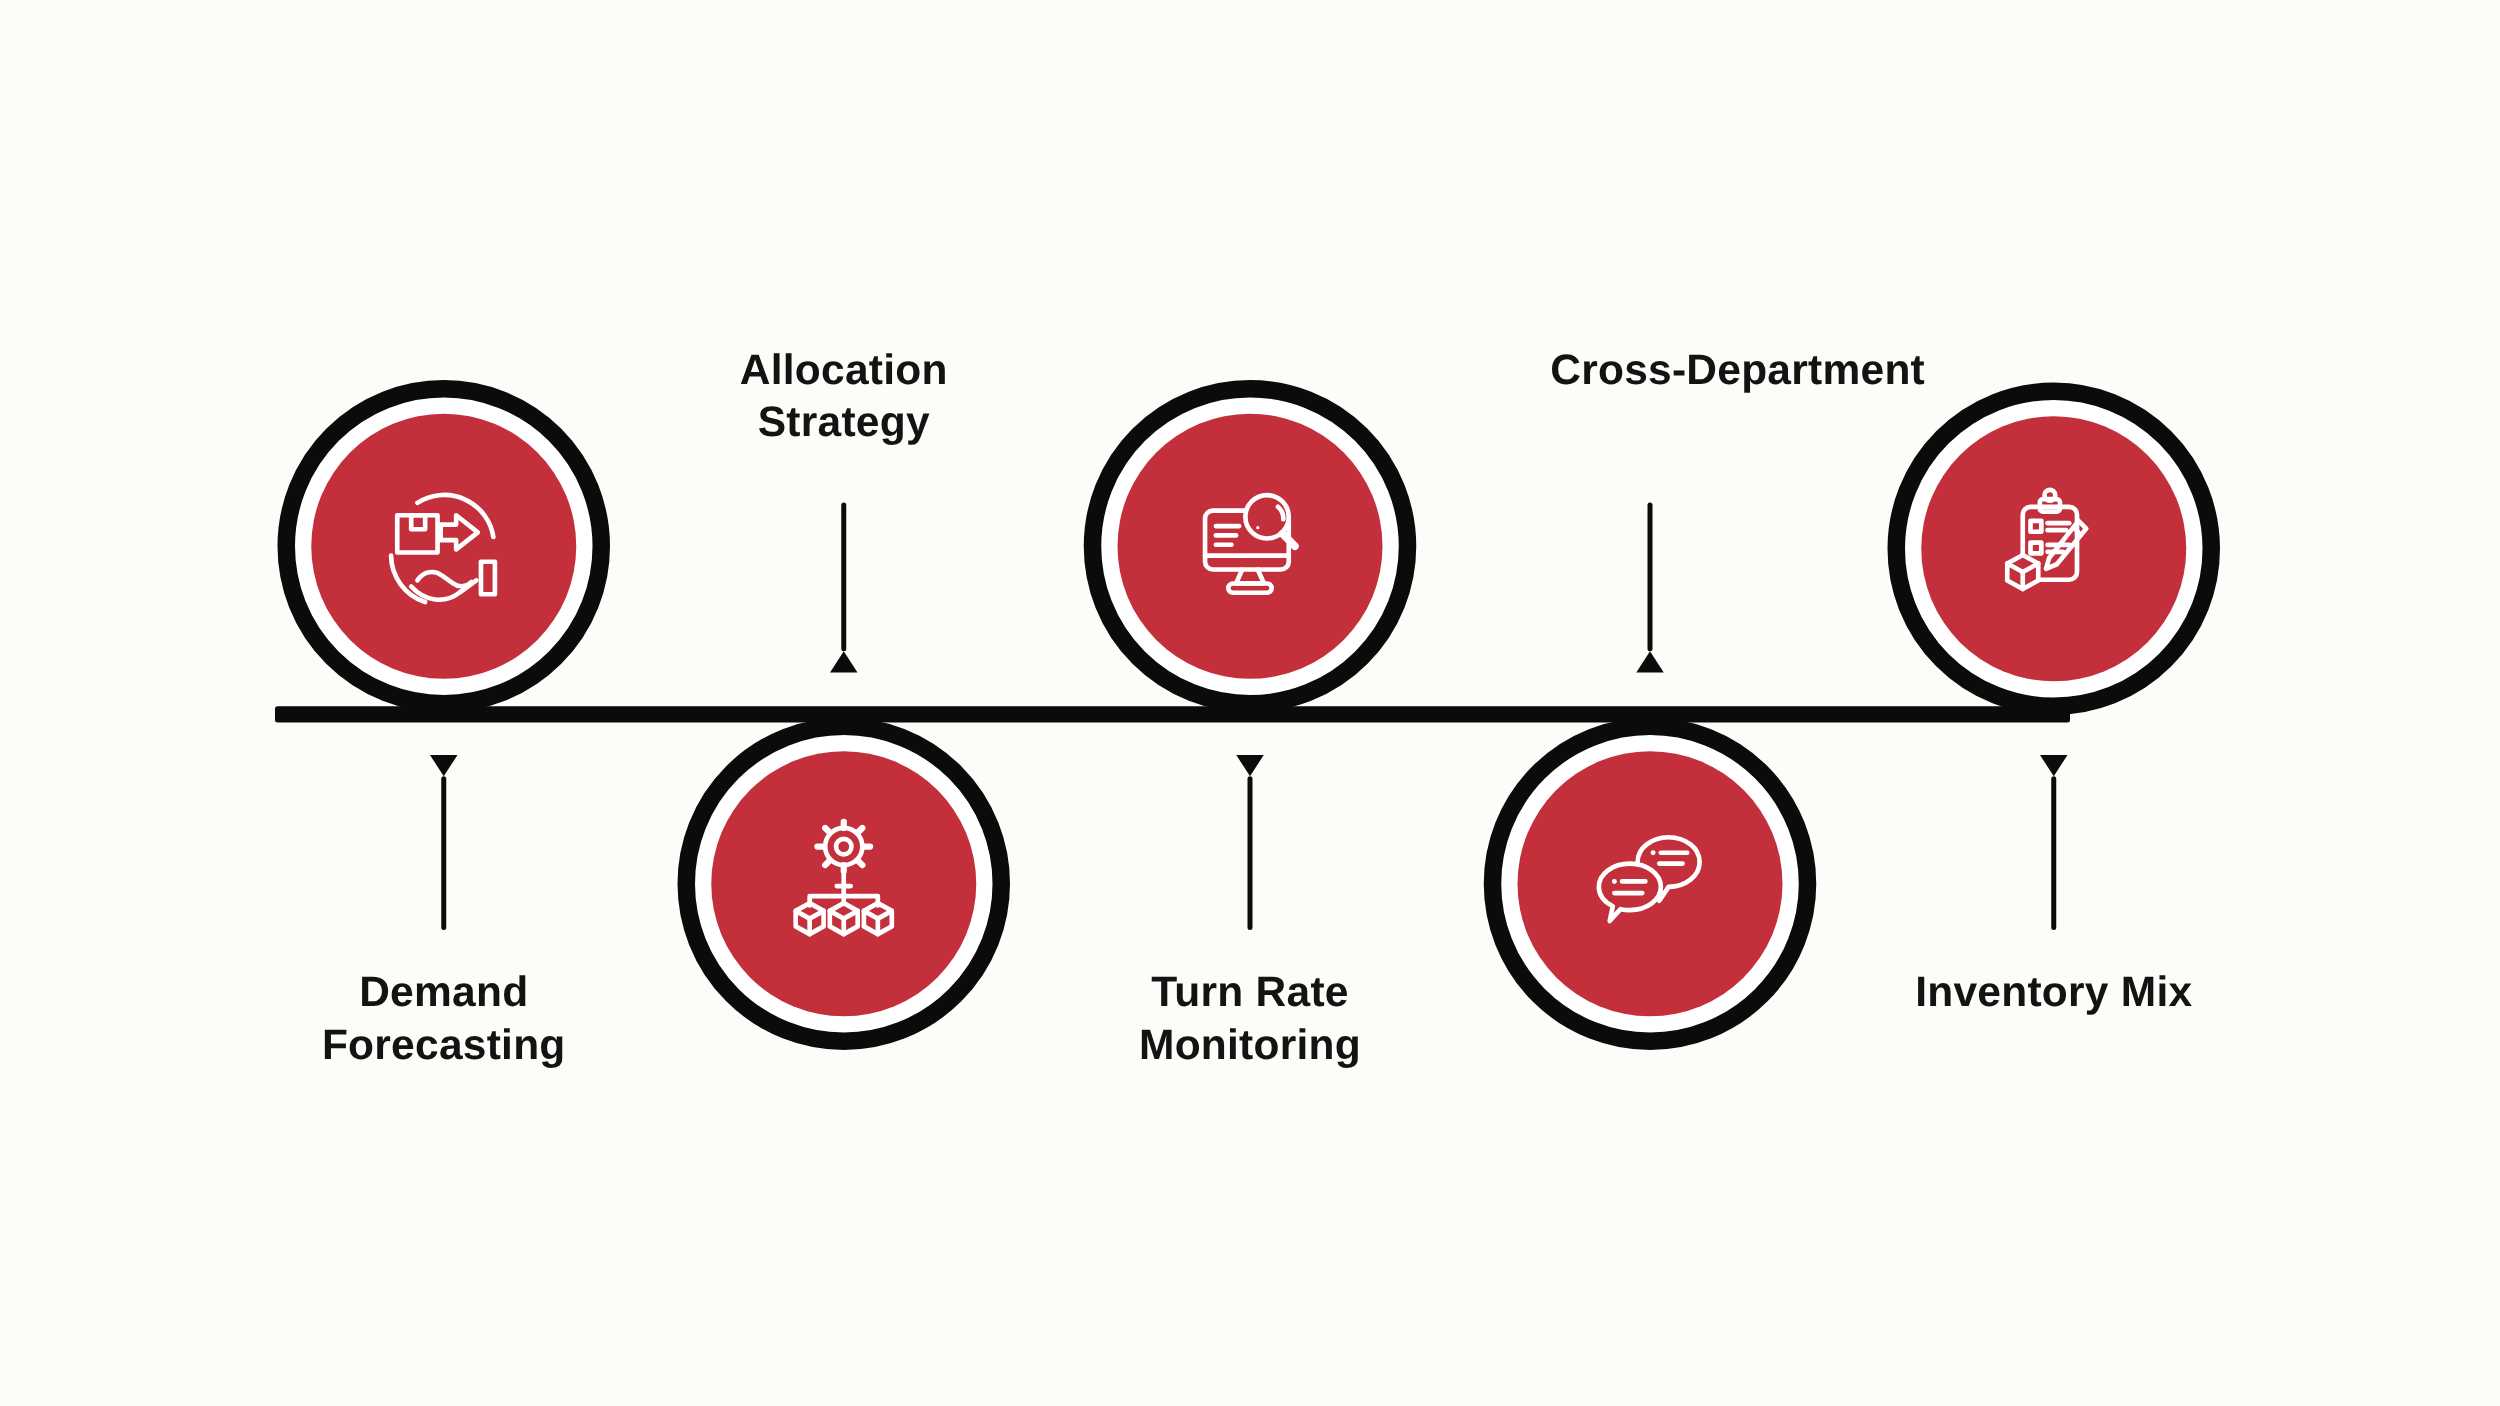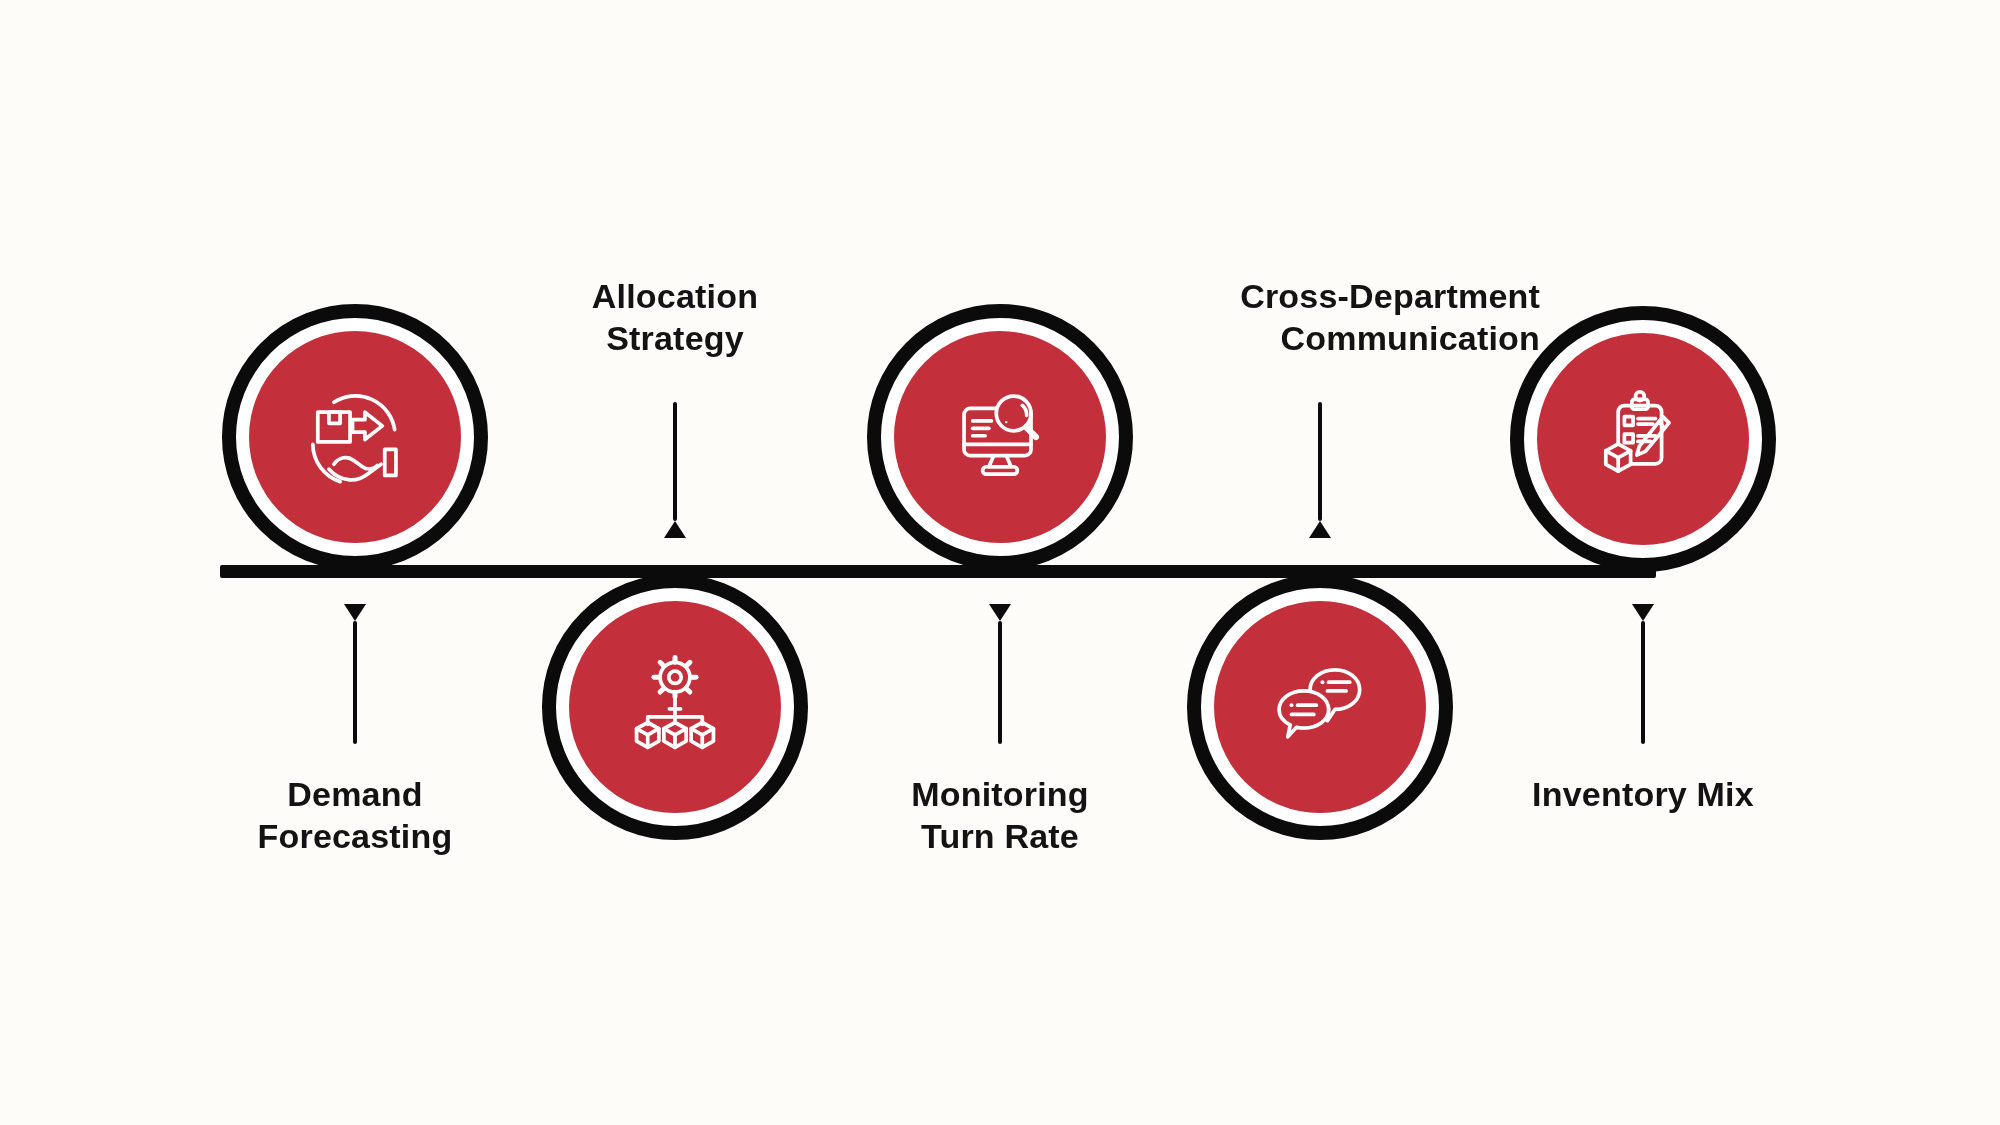--- a/index.html
+++ b/index.html
@@ -195,27 +195,26 @@
   <div class="step-label label-above" style="left:455px;">
     <div>Allocation</div>
     <div>Strategy</div>
   </div>
   <div class="conn-line above" style="left:673px;"></div>
   <div class="arrowhead above" style="left:664px;"></div>
 
   <div class="arrowhead below" style="left:989px;"></div>
   <div class="conn-line below" style="left:998px;"></div>
   <div class="step-label label-below" style="left:780px;">
+    <div>Turn Rate</div>
     <div>Monitoring</div>
-    <div>Turn Rate</div>
   </div>
 
   <div class="step-label label-above" style="left:1100px;text-align:right;">
     <div>Cross-Department</div>
-    <div>Communication</div>
   </div>
   <div class="conn-line above" style="left:1318px;"></div>
   <div class="arrowhead above" style="left:1309px;"></div>
 
   <div class="arrowhead below" style="left:1632px;"></div>
   <div class="conn-line below" style="left:1641px;"></div>
   <div class="step-label label-below" style="left:1423px;">
     <div>Inventory Mix</div>
   </div>
 

